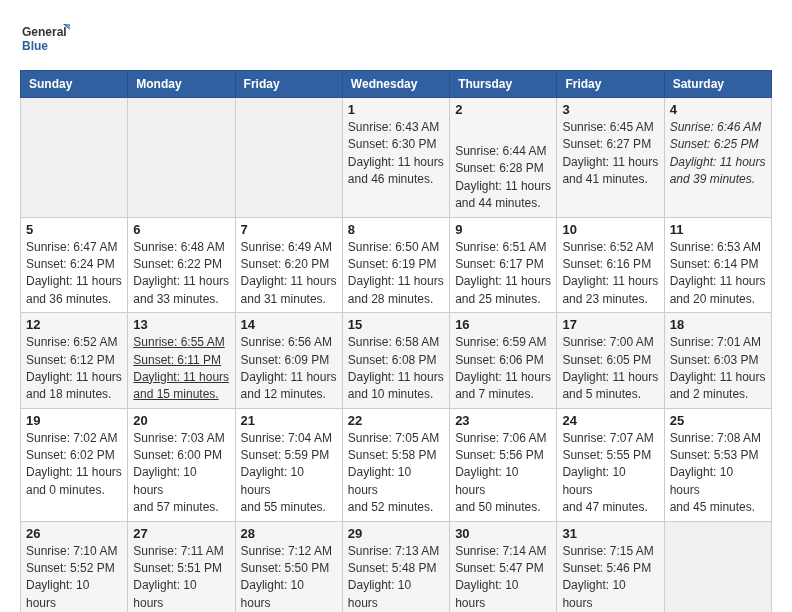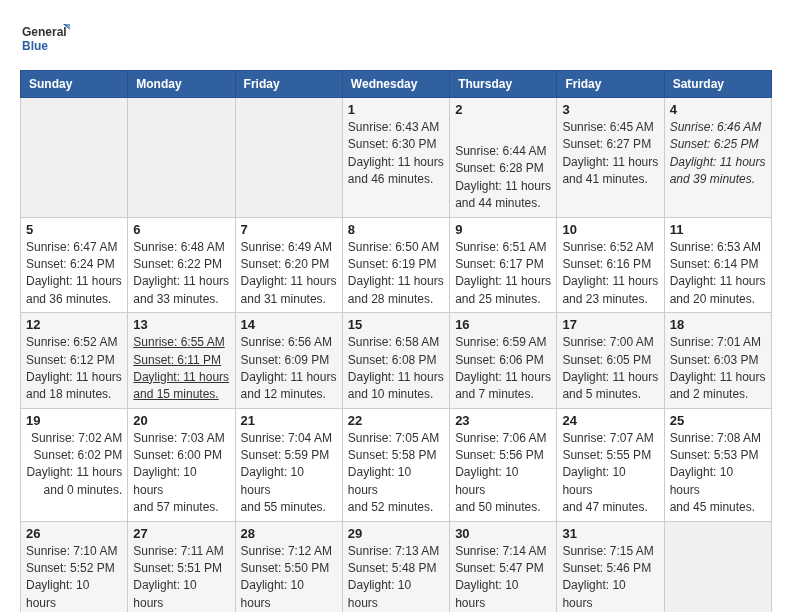--- a/index.html
+++ b/index.html
@@ -238,21 +238,21 @@
           <span class="day-number">18</span>
           <div class="day-info" style="white-space: pre-line;">Sunrise: 7:01 AM
 Sunset: 6:03 PM
 Daylight: 11 hours
 and 2 minutes.</div>
         </td>
       </tr>
       <tr>
         <td>
           <span class="day-number">19</span>
-          <div class="day-info" style="white-space: pre-line; text-align: right;">Sunrise: 7:02 AM
+          <div class="day-info" style="white-space: pre-line;">Sunrise: 7:02 AM
 Sunset: 6:02 PM
 Daylight: 11 hours
 and 0 minutes.</div>
         </td>
         <td>
           <span class="day-number">20</span>
           <div class="day-info" style="white-space: pre-line;">Sunrise: 7:03 AM
 Sunset: 6:00 PM
 Daylight: 10 hours
 and 57 minutes.</div>

